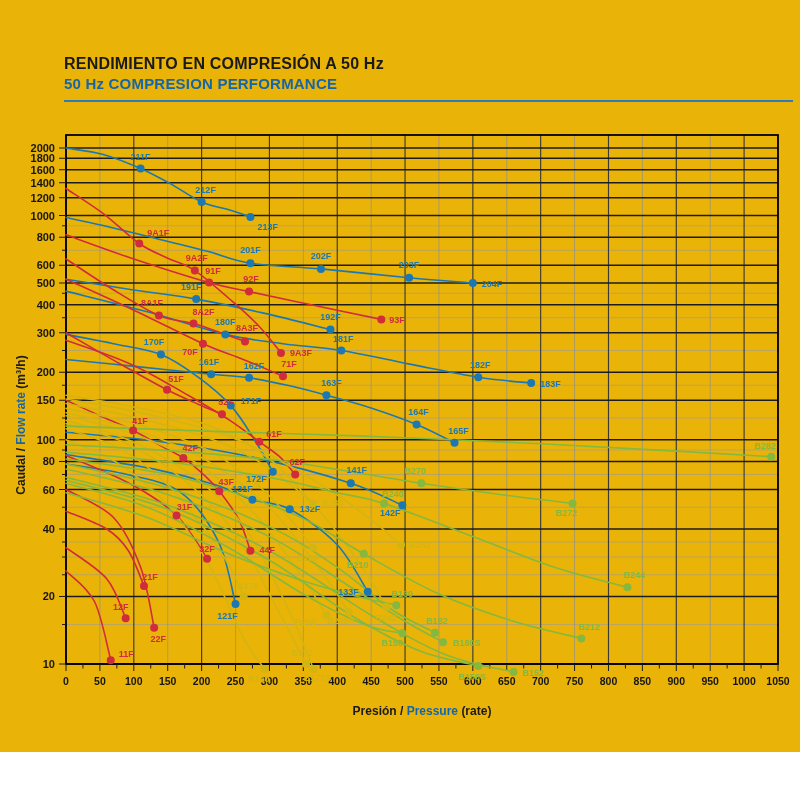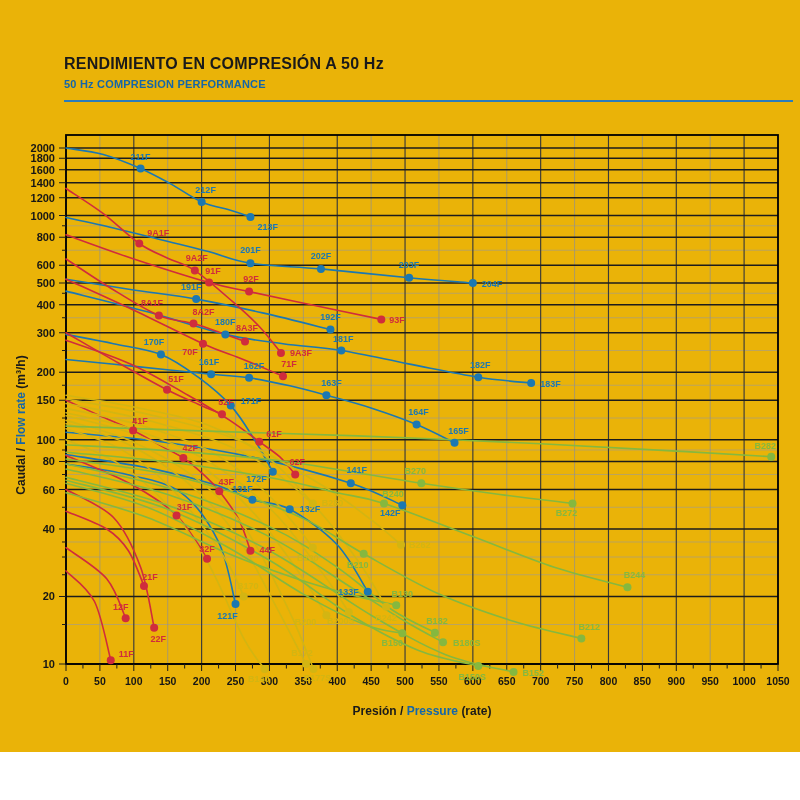--- a/index.html
+++ b/index.html
@@ -1,20 +1,20 @@
 <!DOCTYPE html>
 <html><head>
 <meta charset="utf-8">
 <style>
   html,body{margin:0;padding:0;background:#fff;}
   .page{position:relative;width:800px;height:752px;background:#eab308;overflow:hidden;
         font-family:"Liberation Sans",sans-serif;}
   .title-block{position:absolute;left:64px;top:54px;line-height:20px;}
   .title-es{font-size:16px;font-weight:700;color:#1a1a1a;letter-spacing:.2px;}
-  .title-en{font-size:11px;font-weight:700;color:#1566a9;letter-spacing:.2px;}
+  .title-en{font-size:15px;font-weight:700;color:#1566a9;letter-spacing:.2px;}
   .title-rule{position:absolute;left:64px;top:100px;width:729px;height:2px;background:#2a7cbd;}
   svg#chart{position:absolute;left:0;top:0;}
   .x-title{position:absolute;left:42px;width:760px;top:704px;text-align:center;
            font-size:12px;font-weight:700;color:#1a1a1a;}
   .y-title{position:absolute;left:21px;top:425px;transform:translate(-50%,-50%) rotate(-90deg);
            white-space:nowrap;font-size:12px;font-weight:700;color:#1a1a1a;}
   .blue-part{color:#1566a9;}
 </style>
 </head>
 <body>

